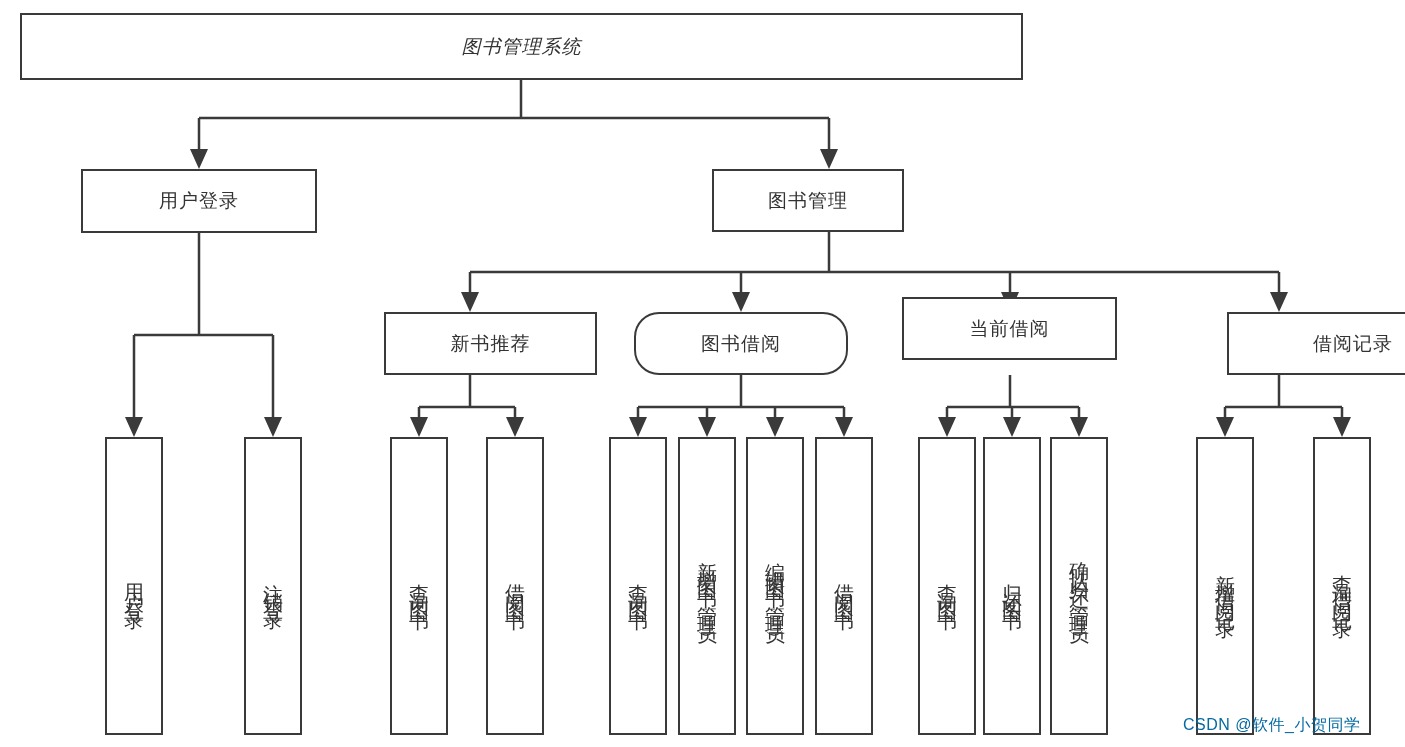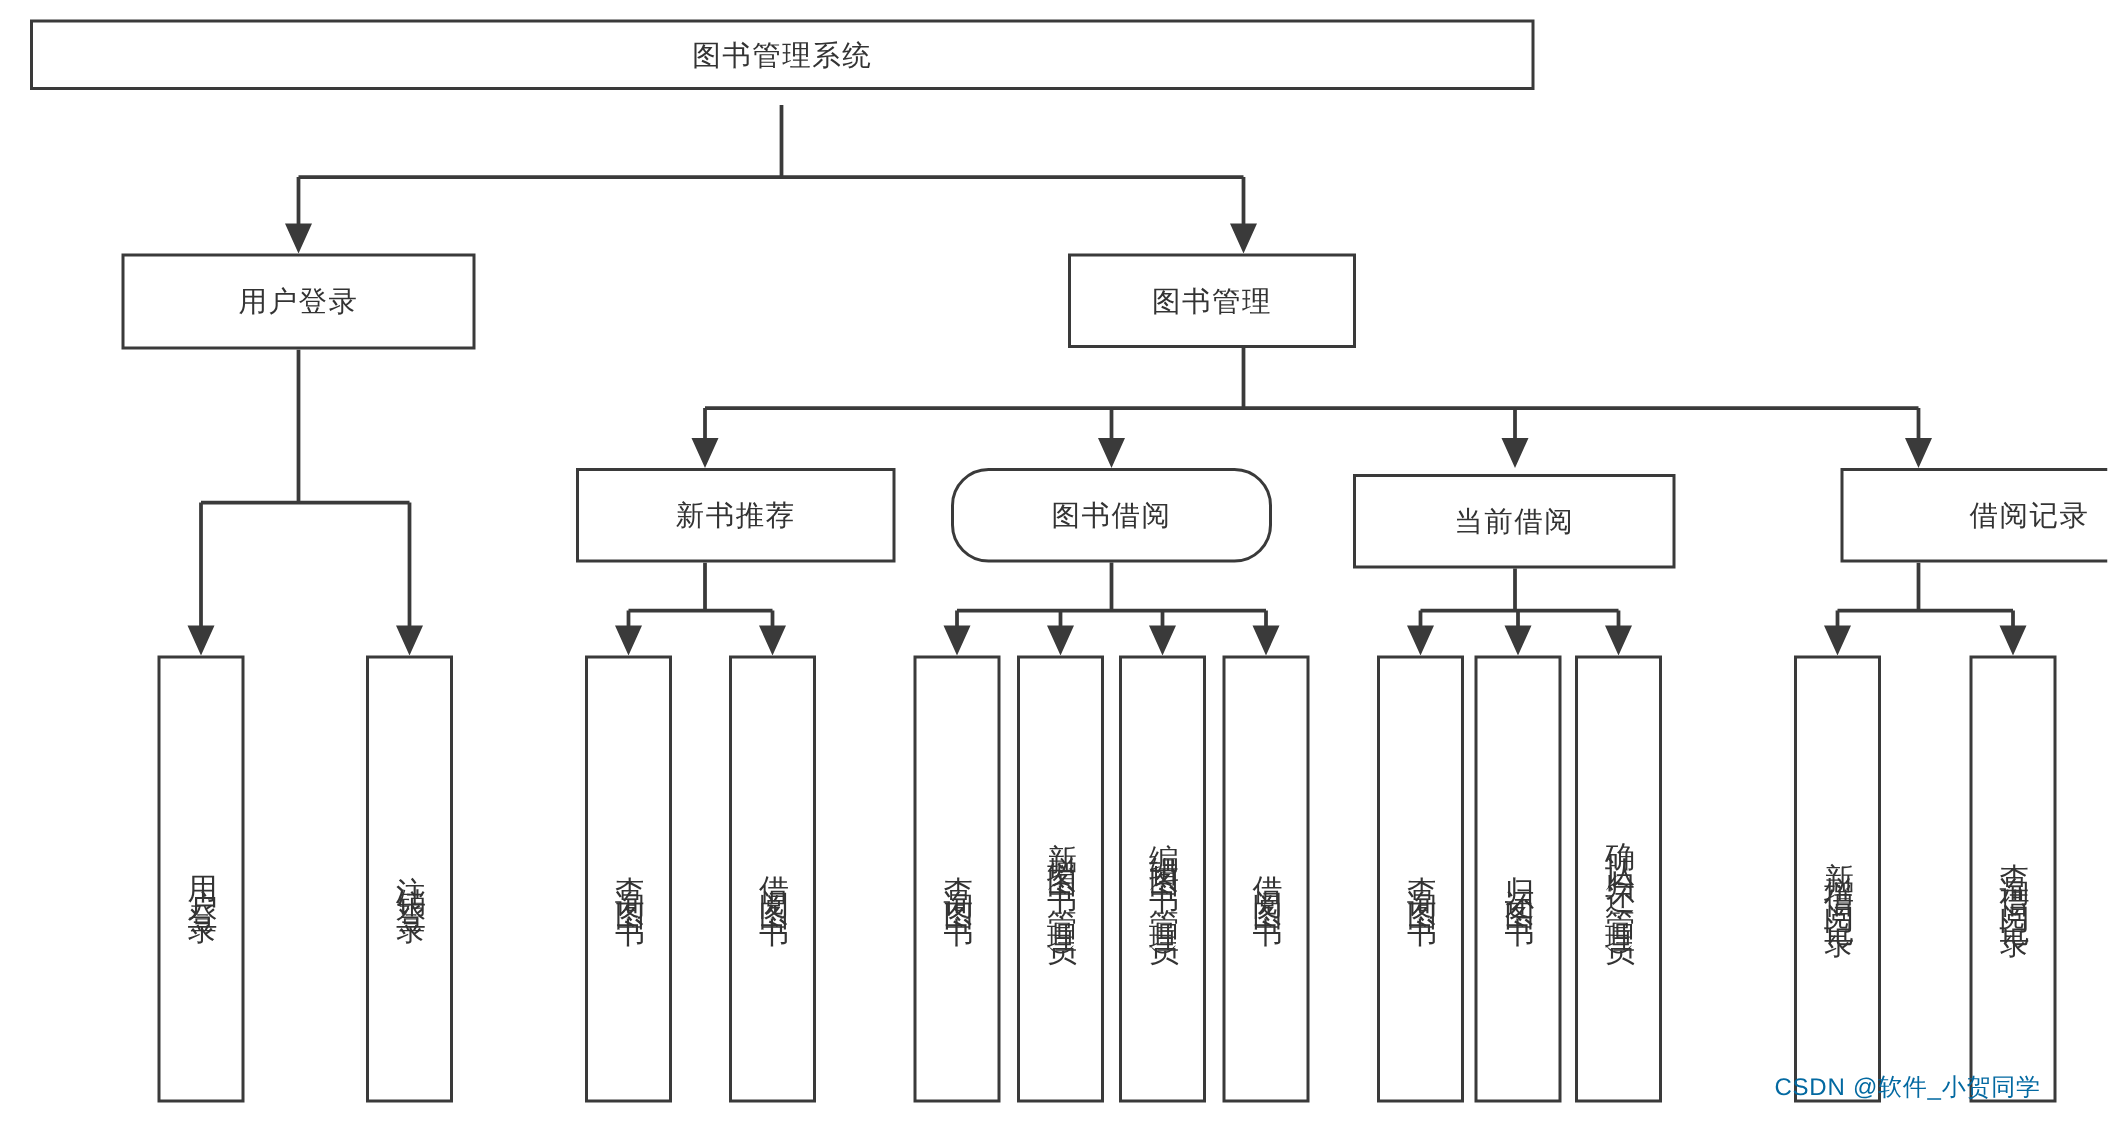--- a/index.html
+++ b/index.html
@@ -26,38 +26,38 @@
 </head>
 <body>
 
 <div class="canvas">
 
   <svg class="wires" width="1405" height="747" aria-hidden="true">
       <path d="M521,70L521,118M199,118L829,118M199,233L199,335M134,335L273,335M829,232L829,272M470,272L1279,272M470,375L470,407M419,407L515,407M741,375L741,407M638,407L844,407M1010,375L1010,407M947,407L1079,407M1279,375L1279,407M1225,407L1342,407M199,118L199,151M829,118L829,151M134,335L134,419M273,335L273,419M470,272L470,294M741,272L741,294M1010,272L1010,294M1279,272L1279,294M419,407L419,419M515,407L515,419M638,407L638,419M707,407L707,419M775,407L775,419M844,407L844,419M947,407L947,419M1012,407L1012,419M1079,407L1079,419M1225,407L1225,419M1342,407L1342,419" fill="none" stroke="#3a3a3a" stroke-width="2.5"></path>
       <path d="M190,149L208,149L199,169ZM820,149L838,149L829,169ZM125,417L143,417L134,437ZM264,417L282,417L273,437ZM461,292L479,292L470,312ZM732,292L750,292L741,312ZM1001,292L1019,292L1010,312ZM1270,292L1288,292L1279,312ZM410,417L428,417L419,437ZM506,417L524,417L515,437ZM629,417L647,417L638,437ZM698,417L716,417L707,437ZM766,417L784,417L775,437ZM835,417L853,417L844,437ZM938,417L956,417L947,437ZM1003,417L1021,417L1012,437ZM1070,417L1088,417L1079,437ZM1216,417L1234,417L1225,437ZM1333,417L1351,417L1342,437Z" fill="#3a3a3a" stroke="none"></path>
     </svg>
 
-  <div class="node hnode" style="left:20px;top:13px;width:1003px;height:47px;">
+  <div class="node hnode" style="left:20px;top:13px;width:1003px;height:67px;font-style:italic;">
     <span class="label">图书管理系统</span>
   </div>
 
   <div class="node hnode" style="left:81px;top:169px;width:236px;height:64px;">
     <span class="label">用户登录</span>
   </div>
   <div class="node hnode" style="left:712px;top:169px;width:192px;height:63px;">
     <span class="label">图书管理</span>
   </div>
 
   <div class="node hnode" style="left:364px;top:312px;width:213px;height:63px;margin-left:20px;">
     <span class="label">新书推荐</span>
   </div>
   <div class="node hnode" style="left:634px;top:312px;width:214px;height:63px;border-radius:25px;">
     <span class="label">图书借阅</span>
   </div>
-  <div class="node hnode" style="left:902px;top:316px;width:215px;height:63px;">
+  <div class="node hnode" style="left:902px;top:297px;width:215px;height:63px;">
     <span class="label">当前借阅</span>
   </div>
   <div class="node hnode" style="left:1227px;top:312px;width:252px;height:63px;">
     <span class="label">借阅记录</span>
   </div>
 
   <div class="node leaf" style="left:105px;top:437px;width:58px;height:298px;">
     <span class="label">用户登录</span>
   </div>
   <div class="node leaf" style="left:244px;top:437px;width:58px;height:298px;">

